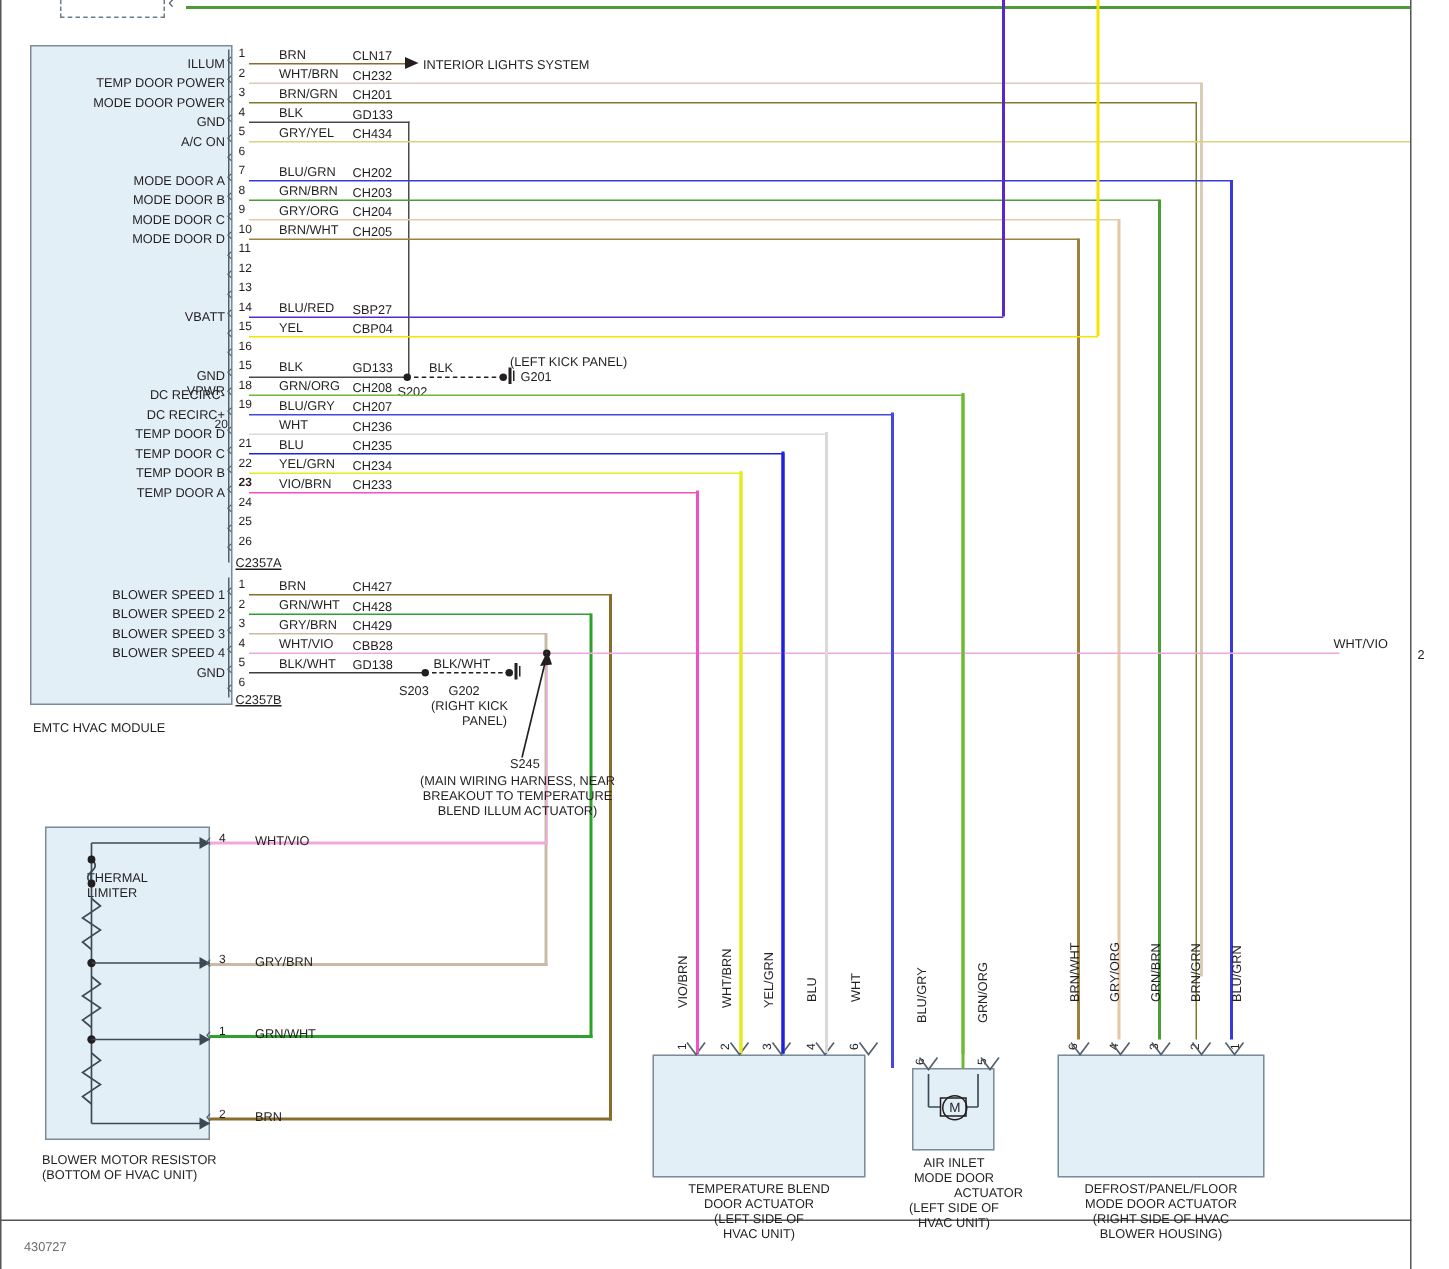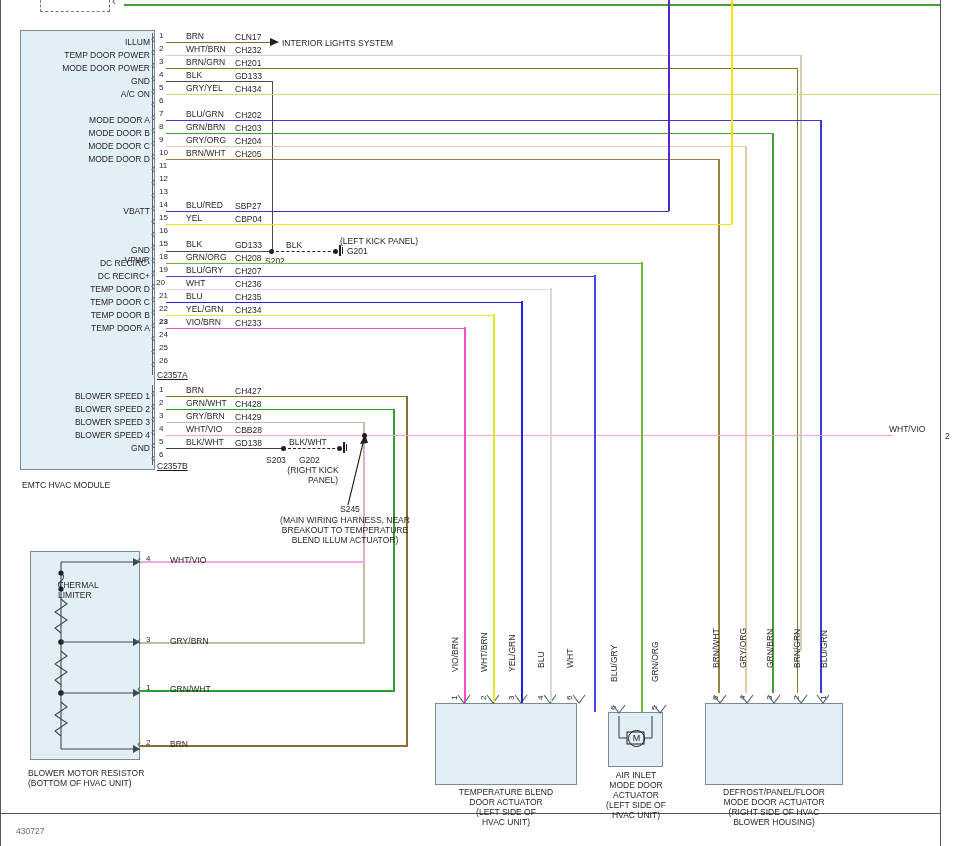--- a/index.html
+++ b/index.html
@@ -187,21 +187,21 @@
 
   <div class="lbl r" style="left:35px;top:271px;width:115px;">DC RECIRC+</div>
   <div class="pinnum" style="left:159px;top:266px;">19</div>
   <div class="conn" style="left:151px;top:268px;">‹</div>
   <div class="wirename" style="left:186px;top:265px;">BLU/GRY</div>
   <div class="circuit" style="left:235px;top:266px;">CH207</div>
   <div class="w wh" style="left:166px;top:275.5px;width:429px;background:#4646e0;"></div>
   <div class="w wv" style="left:594px;top:275.5px;height:427px;background:#4646e0;"></div>
 
   <div class="lbl r" style="left:35px;top:284px;width:115px;">TEMP DOOR D</div>
-  <div class="pinnum" style="left:156px;top:279px;">20</div>
+  <div class="pinnum" style="left:143px;top:279px;">20</div>
   <div class="conn" style="left:151px;top:281px;">‹</div>
   <div class="wirename" style="left:186px;top:278px;">WHT</div>
   <div class="circuit" style="left:235px;top:279px;">CH236</div>
   <div class="w wh" style="left:166px;top:288.5px;width:385px;background:#d9d9d9;"></div>
   <div class="w wv" style="left:550px;top:288.5px;height:414px;background:#d9d9d9;"></div>
 
   <div class="lbl r" style="left:35px;top:297px;width:115px;">TEMP DOOR C</div>
   <div class="pinnum" style="left:159px;top:292px;">21</div>
   <div class="conn" style="left:151px;top:294px;">‹</div>
   <div class="wirename" style="left:186px;top:291px;">BLU</div>
@@ -385,21 +385,21 @@
 
   <div class="vlabel" style="left:565px;top:668px;">WHT</div>
   <div class="vnum" style="left:565px;top:700px;">6</div>
   <svg style="position:absolute;left:572px;top:694px;width:14px;height:10px;" viewBox="0 0 14 10">
       <path d="M1,1 L7,9 L13,1" fill="none" stroke="#55626d" stroke-width="1.1"></path>
     </svg>
 
   <div class="box" style="left:608px;top:712px;width:55px;height:55px;"></div>
   <div class="lbl c" style="left:590px;top:770px;width:92px;">AIR INLET</div>
   <div class="lbl c" style="left:590px;top:780px;width:92px;">MODE DOOR</div>
-  <div class="lbl c" style="left:590px;top:790px;width:92px;">ACTUATOR</div>
+  <div class="lbl c" style="left:590px;top:790px;width:92px;text-align:right;">ACTUATOR</div>
   <div class="lbl c" style="left:590px;top:800px;width:92px;">(LEFT SIDE OF</div>
   <div class="lbl c" style="left:590px;top:810px;width:92px;">HVAC UNIT)</div>
 
   <svg style="position:absolute;left:608px;top:712px;width:55px;height:55px;" viewBox="0 0 55 55">
     <line x1="11" y1="4" x2="11" y2="26" stroke="#3b4a55" stroke-width="1.1"></line>
     <line x1="44" y1="4" x2="44" y2="26" stroke="#3b4a55" stroke-width="1.1"></line>
     <line x1="11" y1="26" x2="19" y2="26" stroke="#3b4a55" stroke-width="1.1"></line>
     <line x1="36" y1="26" x2="44" y2="26" stroke="#3b4a55" stroke-width="1.1"></line>
     <rect x="19" y="20" width="17" height="12" fill="none" stroke="#231f20" stroke-width="1"></rect>
   </svg>

